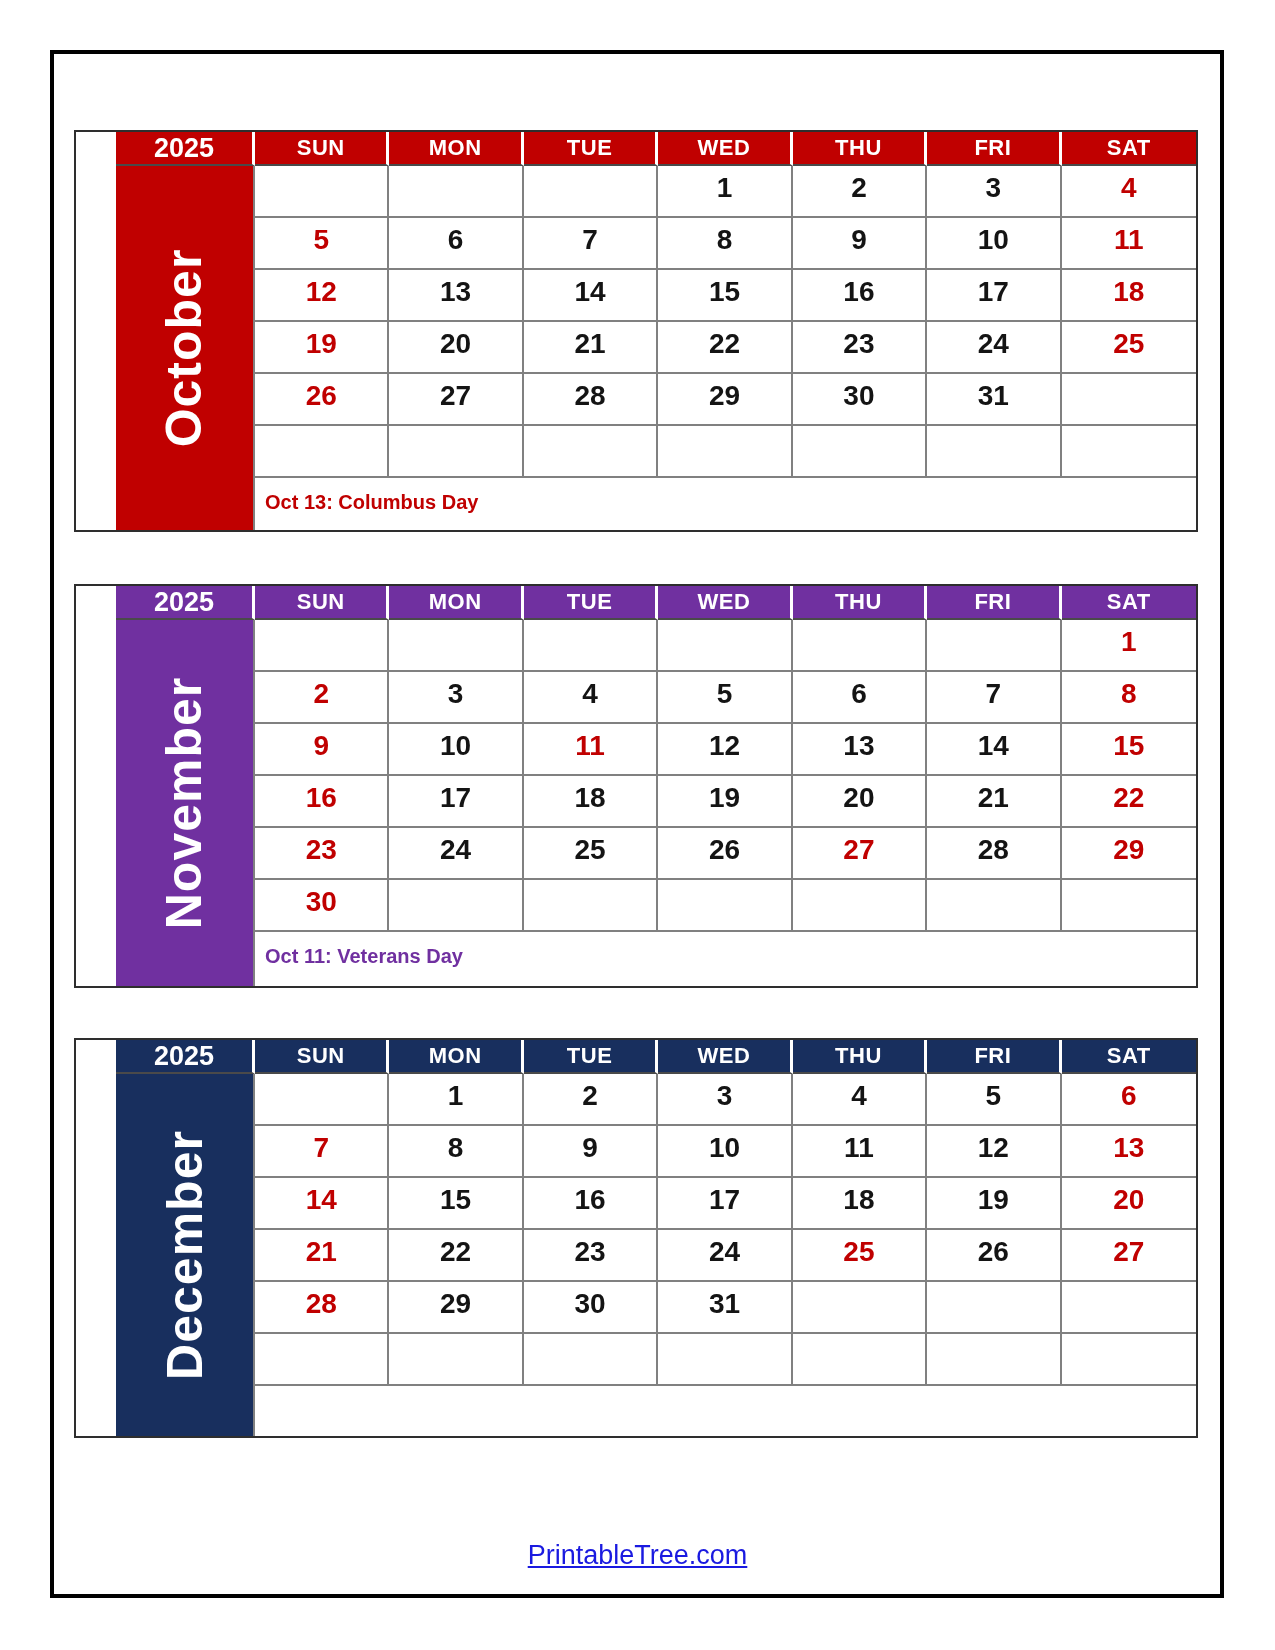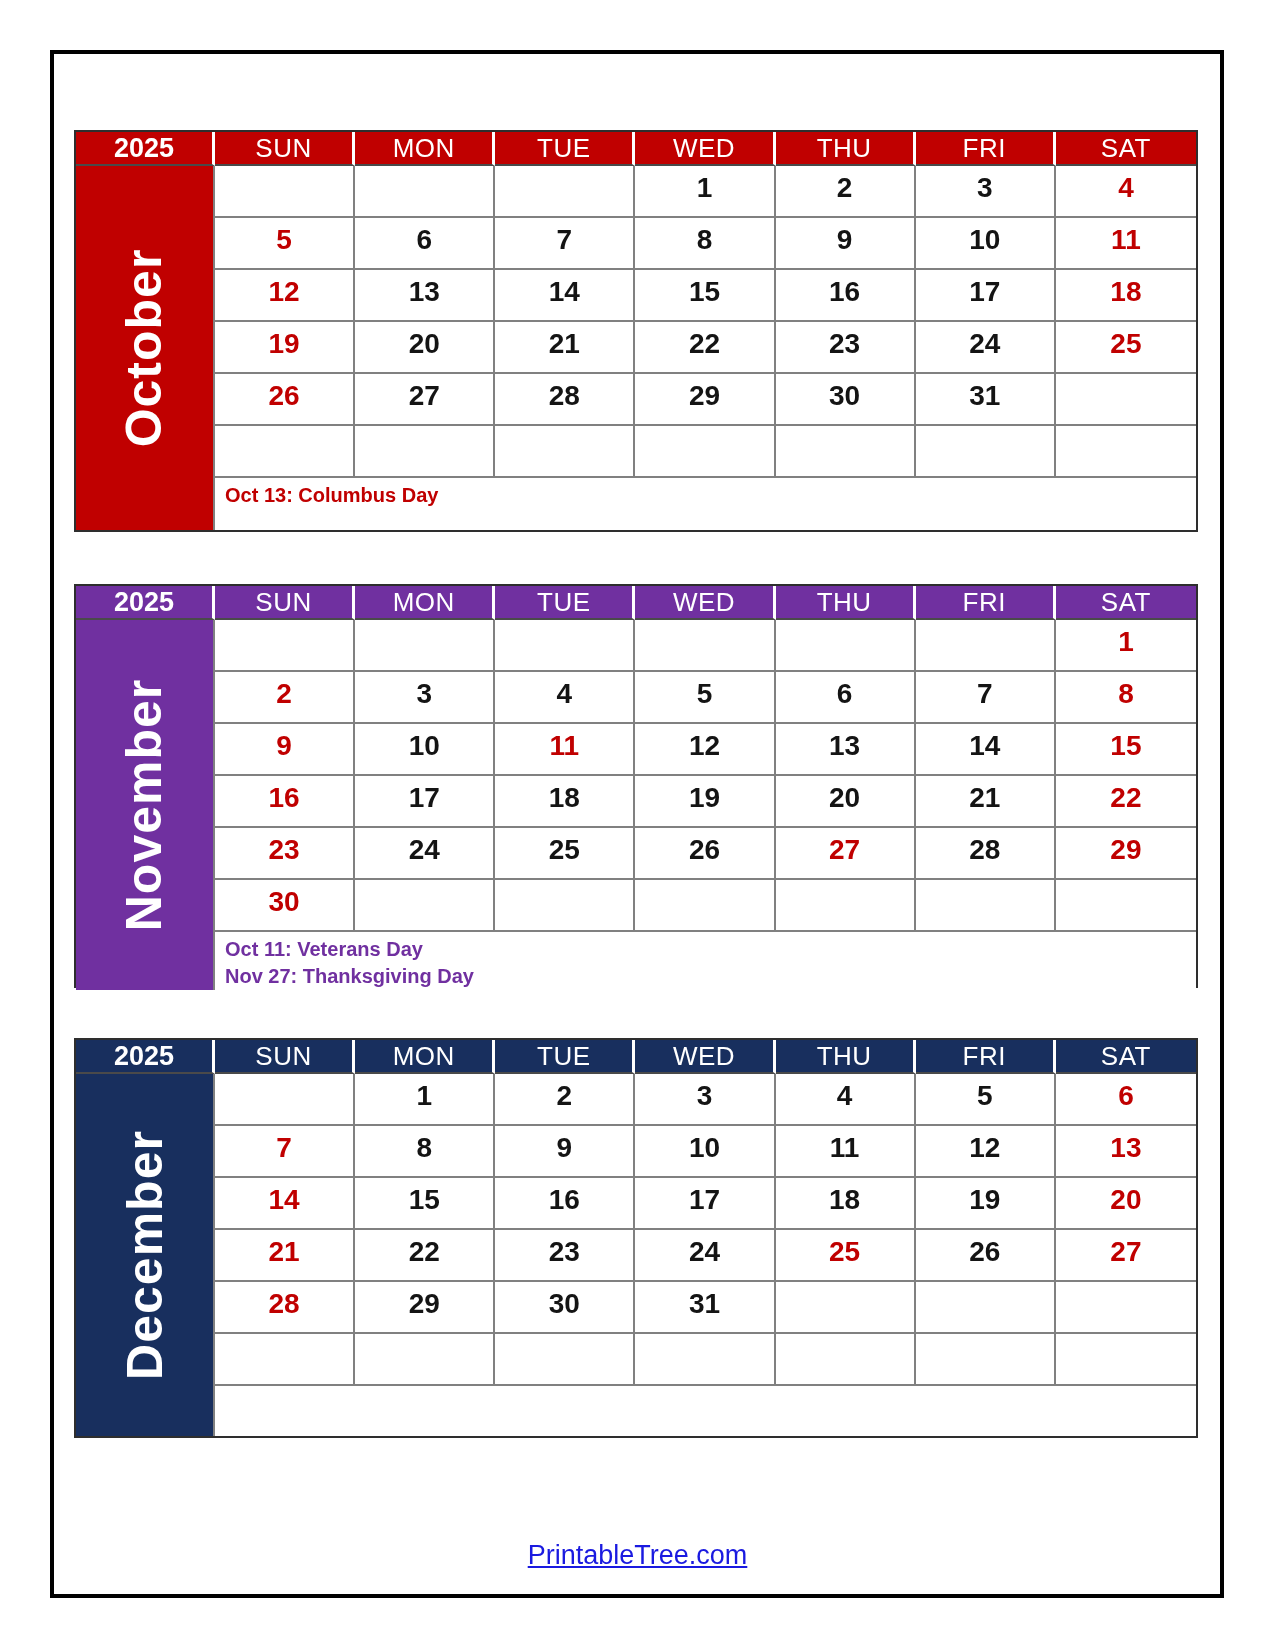--- a/index.html
+++ b/index.html
@@ -26,40 +26,41 @@
   }
   .month {
     position: absolute;
     left: 74px;
     width: 1124px;
     display: grid;
     grid-template-columns: 139px repeat(7, 1fr);
     border: 2px solid #2e2e2e;
     box-sizing: border-box;
     background: #ffffff;
+    padding-left: 40px;
   }
   .month-0 { top: 130px;  height: 402px; grid-template-rows: 34px repeat(6, 52px) 1fr; }
   .month-1 { top: 584px;  height: 404px; grid-template-rows: 34px repeat(6, 52px) 1fr; }
   .month-2 { top: 1038px; height: 400px; grid-template-rows: 34px repeat(6, 52px) 1fr; }
 
   .year-cell {
     grid-column: 1; grid-row: 1;
     background: var(--theme);
     color: #ffffff;
     font-weight: bold;
     font-size: 27px;
     display: flex; align-items: center; justify-content: center;
     border-right: 3px solid #ffffff;
     border-bottom: 2px solid #4a4a4a;
   }
   .header-cell {
     background: var(--theme);
     color: #ffffff;
-    font-weight: normal;
-    font-size: 26px;
+    font-weight: bold;
+    font-size: 22px;
     letter-spacing: 0.5px;
     display: flex; align-items: center; justify-content: center;
     border-right: 3px solid #ffffff;
     border-bottom: 2px solid #4a4a4a;
     text-align: right;
   }
   .banner-cell {
     grid-column: 1;
     grid-row: 2 / span 7;
     background: var(--theme);
@@ -94,20 +95,21 @@
     padding: 4px 0 0 10px;
     box-sizing: border-box;
     background: #ffffff;
   }
   .note-line {
     font-size: 20px;
     font-weight: bold;
     color: var(--theme);
     line-height: 27px;
     white-space: nowrap;
+    margin-top: 7px;
   }
   .footer {
     position: absolute;
     top: 1540px;
     left: 0;
     width: 100%;
     text-align: center;
   }
   .footer a {
     font-size: 27px;
@@ -181,21 +183,20 @@
       <div class="day-cell no-right" style="grid-area: 7 / 8;"></div>
     </div>
 
   <div class="month month-1" style="--theme: #7030A0; --red: #C00000;">
     <div class="year-cell">2025</div>
     <div class="banner-cell">
       <span class="banner-text">November</span>
     </div>
     <div class="note-cell">
         <div class="note-line">Oct 11: Veterans Day</div>
-        <div class="note-line">Nov 27: Thanksgiving Day</div>
       </div>
   <div class="header-cell" style="grid-area: 1 / 2;">SUN</div>
       <div class="header-cell" style="grid-area: 1 / 3;">MON</div>
       <div class="header-cell" style="grid-area: 1 / 4;">TUE</div>
       <div class="header-cell" style="grid-area: 1 / 5;">WED</div>
       <div class="header-cell" style="grid-area: 1 / 6;">THU</div>
       <div class="header-cell" style="grid-area: 1 / 7;">FRI</div>
       <div class="header-cell no-right" style="grid-area: 1 / 8;">SAT</div>
       <div class="day-cell" style="grid-area: 2 / 2;"></div>
       <div class="day-cell" style="grid-area: 2 / 3;"></div>

